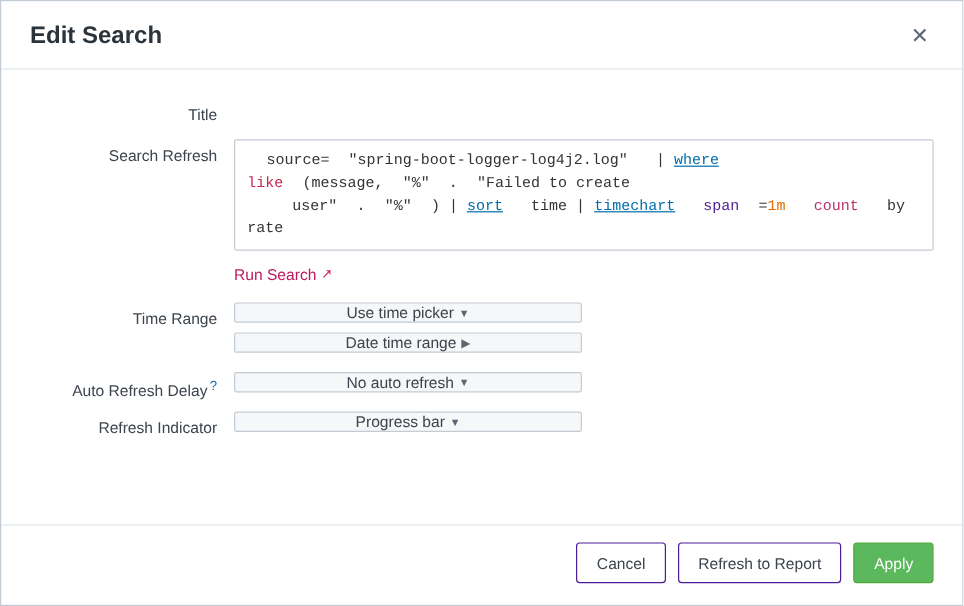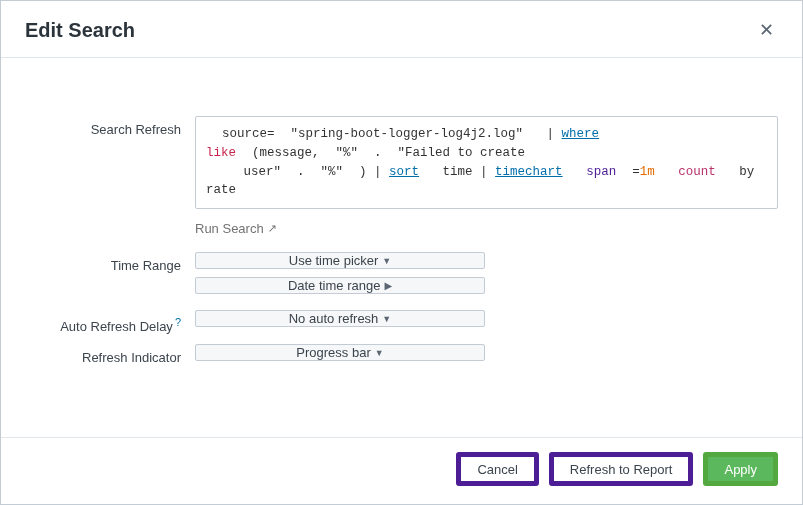--- a/index.html
+++ b/index.html
@@ -87,21 +87,21 @@
     word-wrap: break-word;
     border-radius: 2px;
   }
   .search-box .t-str { color: #333; margin-left: 16px; }
   .search-box .t-cmd { color: #006eaa; text-decoration: underline; }
   .search-box .t-func { color: #c7254e; }
   .search-box .t-arg { color: #4c1d95; }
   .search-box .t-arg2 { color: #e56b00; }
   .search-box .t-stat { color: #b8336a; }
   .run-link {
-    color: #737373;
+    color: #be185d;
     font-size: 13px;
     cursor: pointer;
     display: inline-flex;
     align-items: center;
     gap: 4px;
     padding: 4px 0 6px 0;
     width: fit-content;
   }
   .ext-icon {
     font-size: 11px;
@@ -131,21 +131,21 @@
   .modal-footer {
     padding: 14px 24px 18px 24px;
     border-top: 1px solid #e1e6eb;
     display: flex;
     justify-content: flex-end;
     gap: 10px;
   }
   .btn {
     height: 34px;
     padding: 0 16px;
-    border: 5px solid #4c1d95;
+    border: 1px solid #4c1d95;
     background: #fff;
     font-size: 13px;
     color: #3c444d;
     cursor: pointer;
     border-radius: 3px;
     display: inline-flex;
     align-items: center;
   }
   .btn-primary {
     background: #5cb85c;
@@ -161,20 +161,21 @@
 <div class="modal">
 
   <div class="modal-header">
     <div class="modal-title">Edit Search</div>
     <div class="close-x">✕</div>
   </div>
 
   <div class="modal-body">
 
     <div class="form-row">
+      <div class="form-label">Title</div>
       <div class="form-control-area">
         <div class="title-input"></div>
       </div>
     </div>
 
     <div class="form-row">
       <div class="form-label">Search Refresh</div>
       <div class="form-control-area">
         <div class="search-box" id="search-box"><span class="t-str">source=</span><span class="t-str">"spring-boot-logger-log4j2.log"</span><span class="t-str"> | </span><span class="t-cmd">where</span><span class="t-str"> </span><span class="t-func">like</span><span class="t-str">(message,</span><span class="t-str">"%"</span><span class="t-str">.</span><span class="t-str">"Failed to create
      user"</span><span class="t-str">.</span><span class="t-str">"%"</span><span class="t-str">) | </span><span class="t-cmd">sort</span><span class="t-str"> time | </span><span class="t-cmd">timechart</span><span class="t-str"> </span><span class="t-arg">span</span><span class="t-str">=</span><span class="t-arg2">1m</span><span class="t-str"> </span><span class="t-stat">count</span><span class="t-str"> by rate</span></div>

